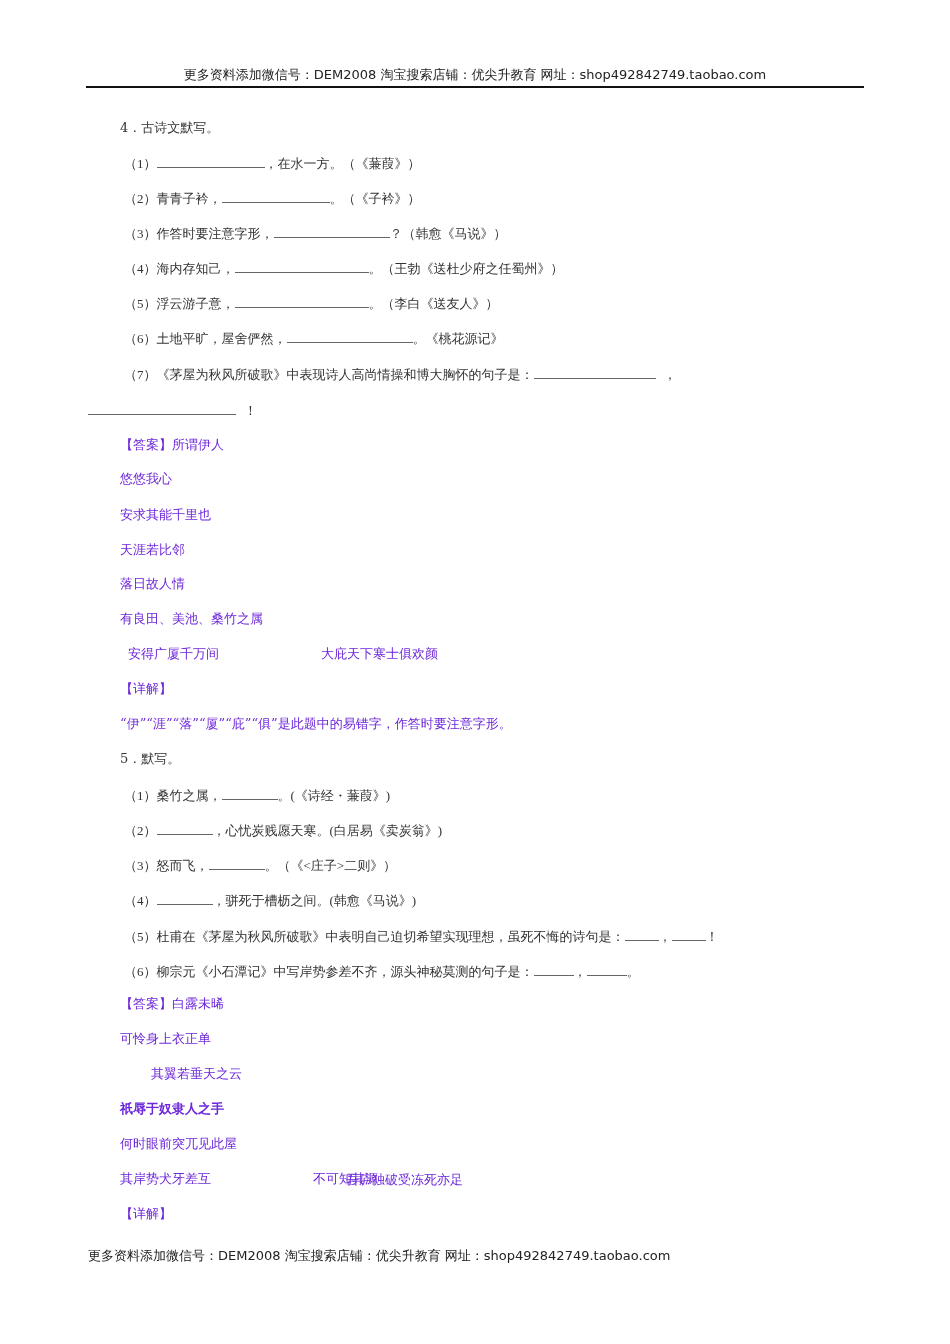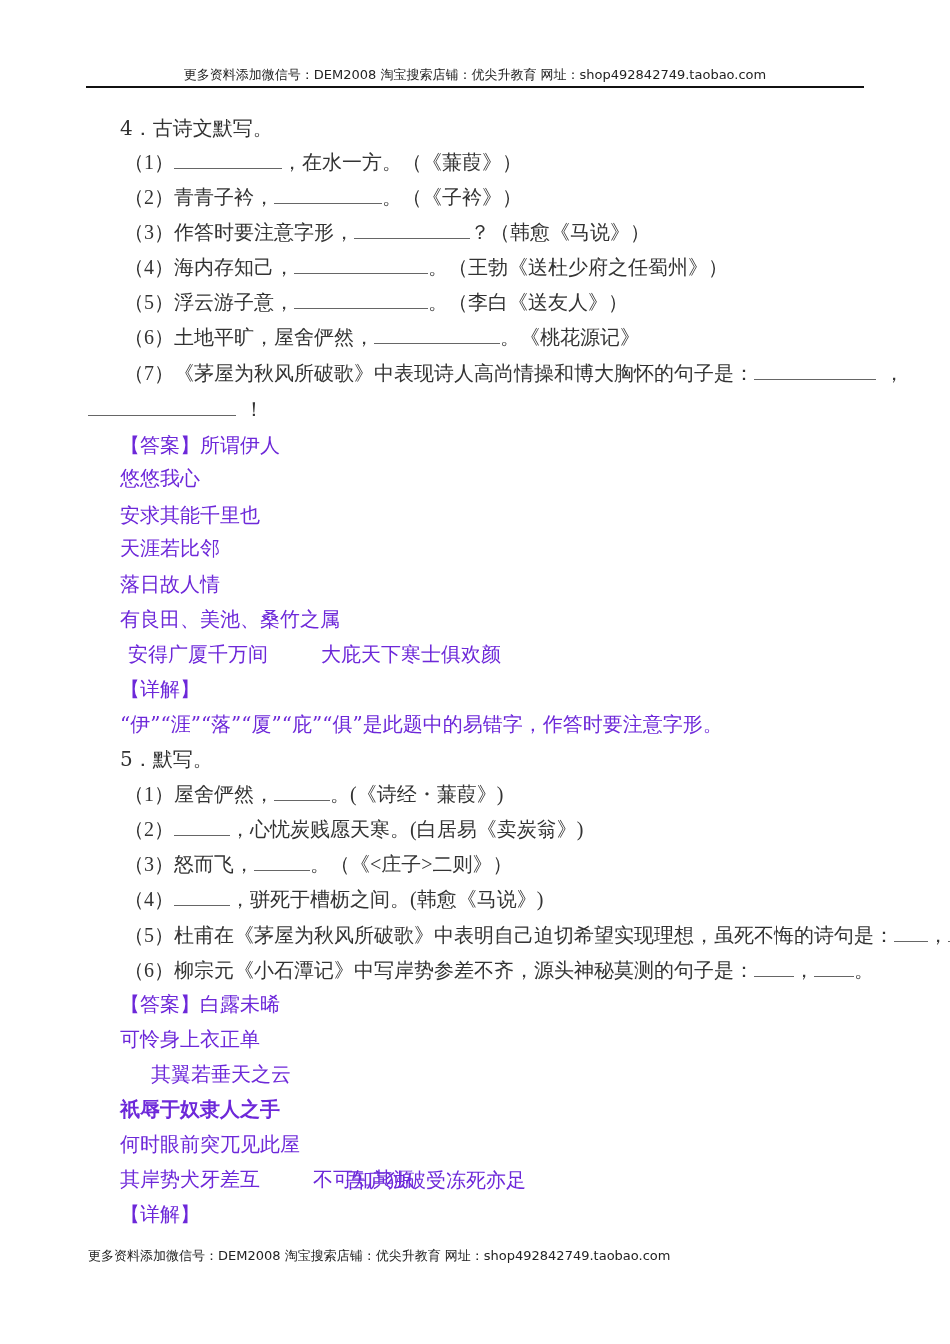--- a/index.html
+++ b/index.html
@@ -15,21 +15,21 @@
     }
     .header-rule {
       position: absolute; left: 86px; top: 86px; width: 778px; height: 2px; background: #111;
     }
     .footer {
       position: absolute; left: 88px; top: 1247px;
       font-family: "DejaVu Sans", "Liberation Sans", sans-serif;
       font-size: 13px; color: #222; line-height: 18px;
     }
     .line {
-      position: absolute; left: 120px; font-size: 20px; line-height: 20px; white-space: nowrap;
+      position: absolute; left: 120px; font-size: 13px; line-height: 20px; white-space: nowrap;
     }
     .line.indent { left: 124px; font-family: Liberation Serif, serif; }
     .red { color: #6d28d9; }
     .blank {
       display: inline-block; border-bottom: 1px solid #666; height: 15px; vertical-align: baseline;
     }
     .gap { display: inline-block; }
   </style>
 </head>
 <body>
@@ -65,35 +65,35 @@
   </div>
   <div class="line" style="top:399px; left:88px;">
     <span class="blank" style="width:148px;"></span><span class="gap" style="width:8px;"></span><span>！</span>
   </div>
 
   <div class="line red" style="top:435px;">
     <span>【答案】</span><span>所谓伊人</span>
   </div>
   <div class="line red" style="top:470px;font-family:Liberation Mono, monospace;">悠悠我心</div>
   <div class="line red" style="top:505px;">安求其能千里也</div>
-  <div class="line red" style="top:540px;font-family:Liberation Mono, monospace;">天涯若比邻</div>
+  <div class="line red" style="top:540px;">天涯若比邻</div>
   <div class="line red" style="top:574px;">落日故人情</div>
   <div class="line red" style="top:609px;">有良田、美池、桑竹之属</div>
   <div class="line red" style="top:644px; left:128px;">安得广厦千万间</div>
   <div class="line red" style="top:644px; left:321px;">大庇天下寒士俱欢颜</div>
 
   <div class="line red" style="top:679px;">【详解】</div>
   <div class="line red" style="top:714px;">“伊”“涯”“落”“厦”“庇”“俱”是此题中的易错字，作答时要注意字形。</div>
 </div>
 
 <div>
   <div class="line" style="top:749px;">5．默写。</div>
 
   <div class="line indent" style="top:784px;">
-    <span>（1）</span><span>屋舍俨然，</span><span class="blank" style="width:56px;"></span><span>。(《诗经・蒹葭》)</span>
+    <span>（1）</span><span>桑竹之属，</span><span class="blank" style="width:56px;"></span><span>。(《诗经・蒹葭》)</span>
   </div>
   <div class="line indent" style="top:819px;">
     <span>（2）</span><span class="blank" style="width:56px;"></span><span>，心忧炭贱愿天寒。(白居易《卖炭翁》)</span>
   </div>
   <div class="line indent" style="top:854px;">
     <span>（3）</span><span>怒而飞，</span><span class="blank" style="width:56px;"></span><span>。（《&lt;庄子&gt;二则》）</span>
   </div>
   <div class="line indent" style="top:889px;">
     <span>（4）</span><span class="blank" style="width:56px;"></span><span>，骈死于槽枥之间。(韩愈《马说》)</span>
   </div>

